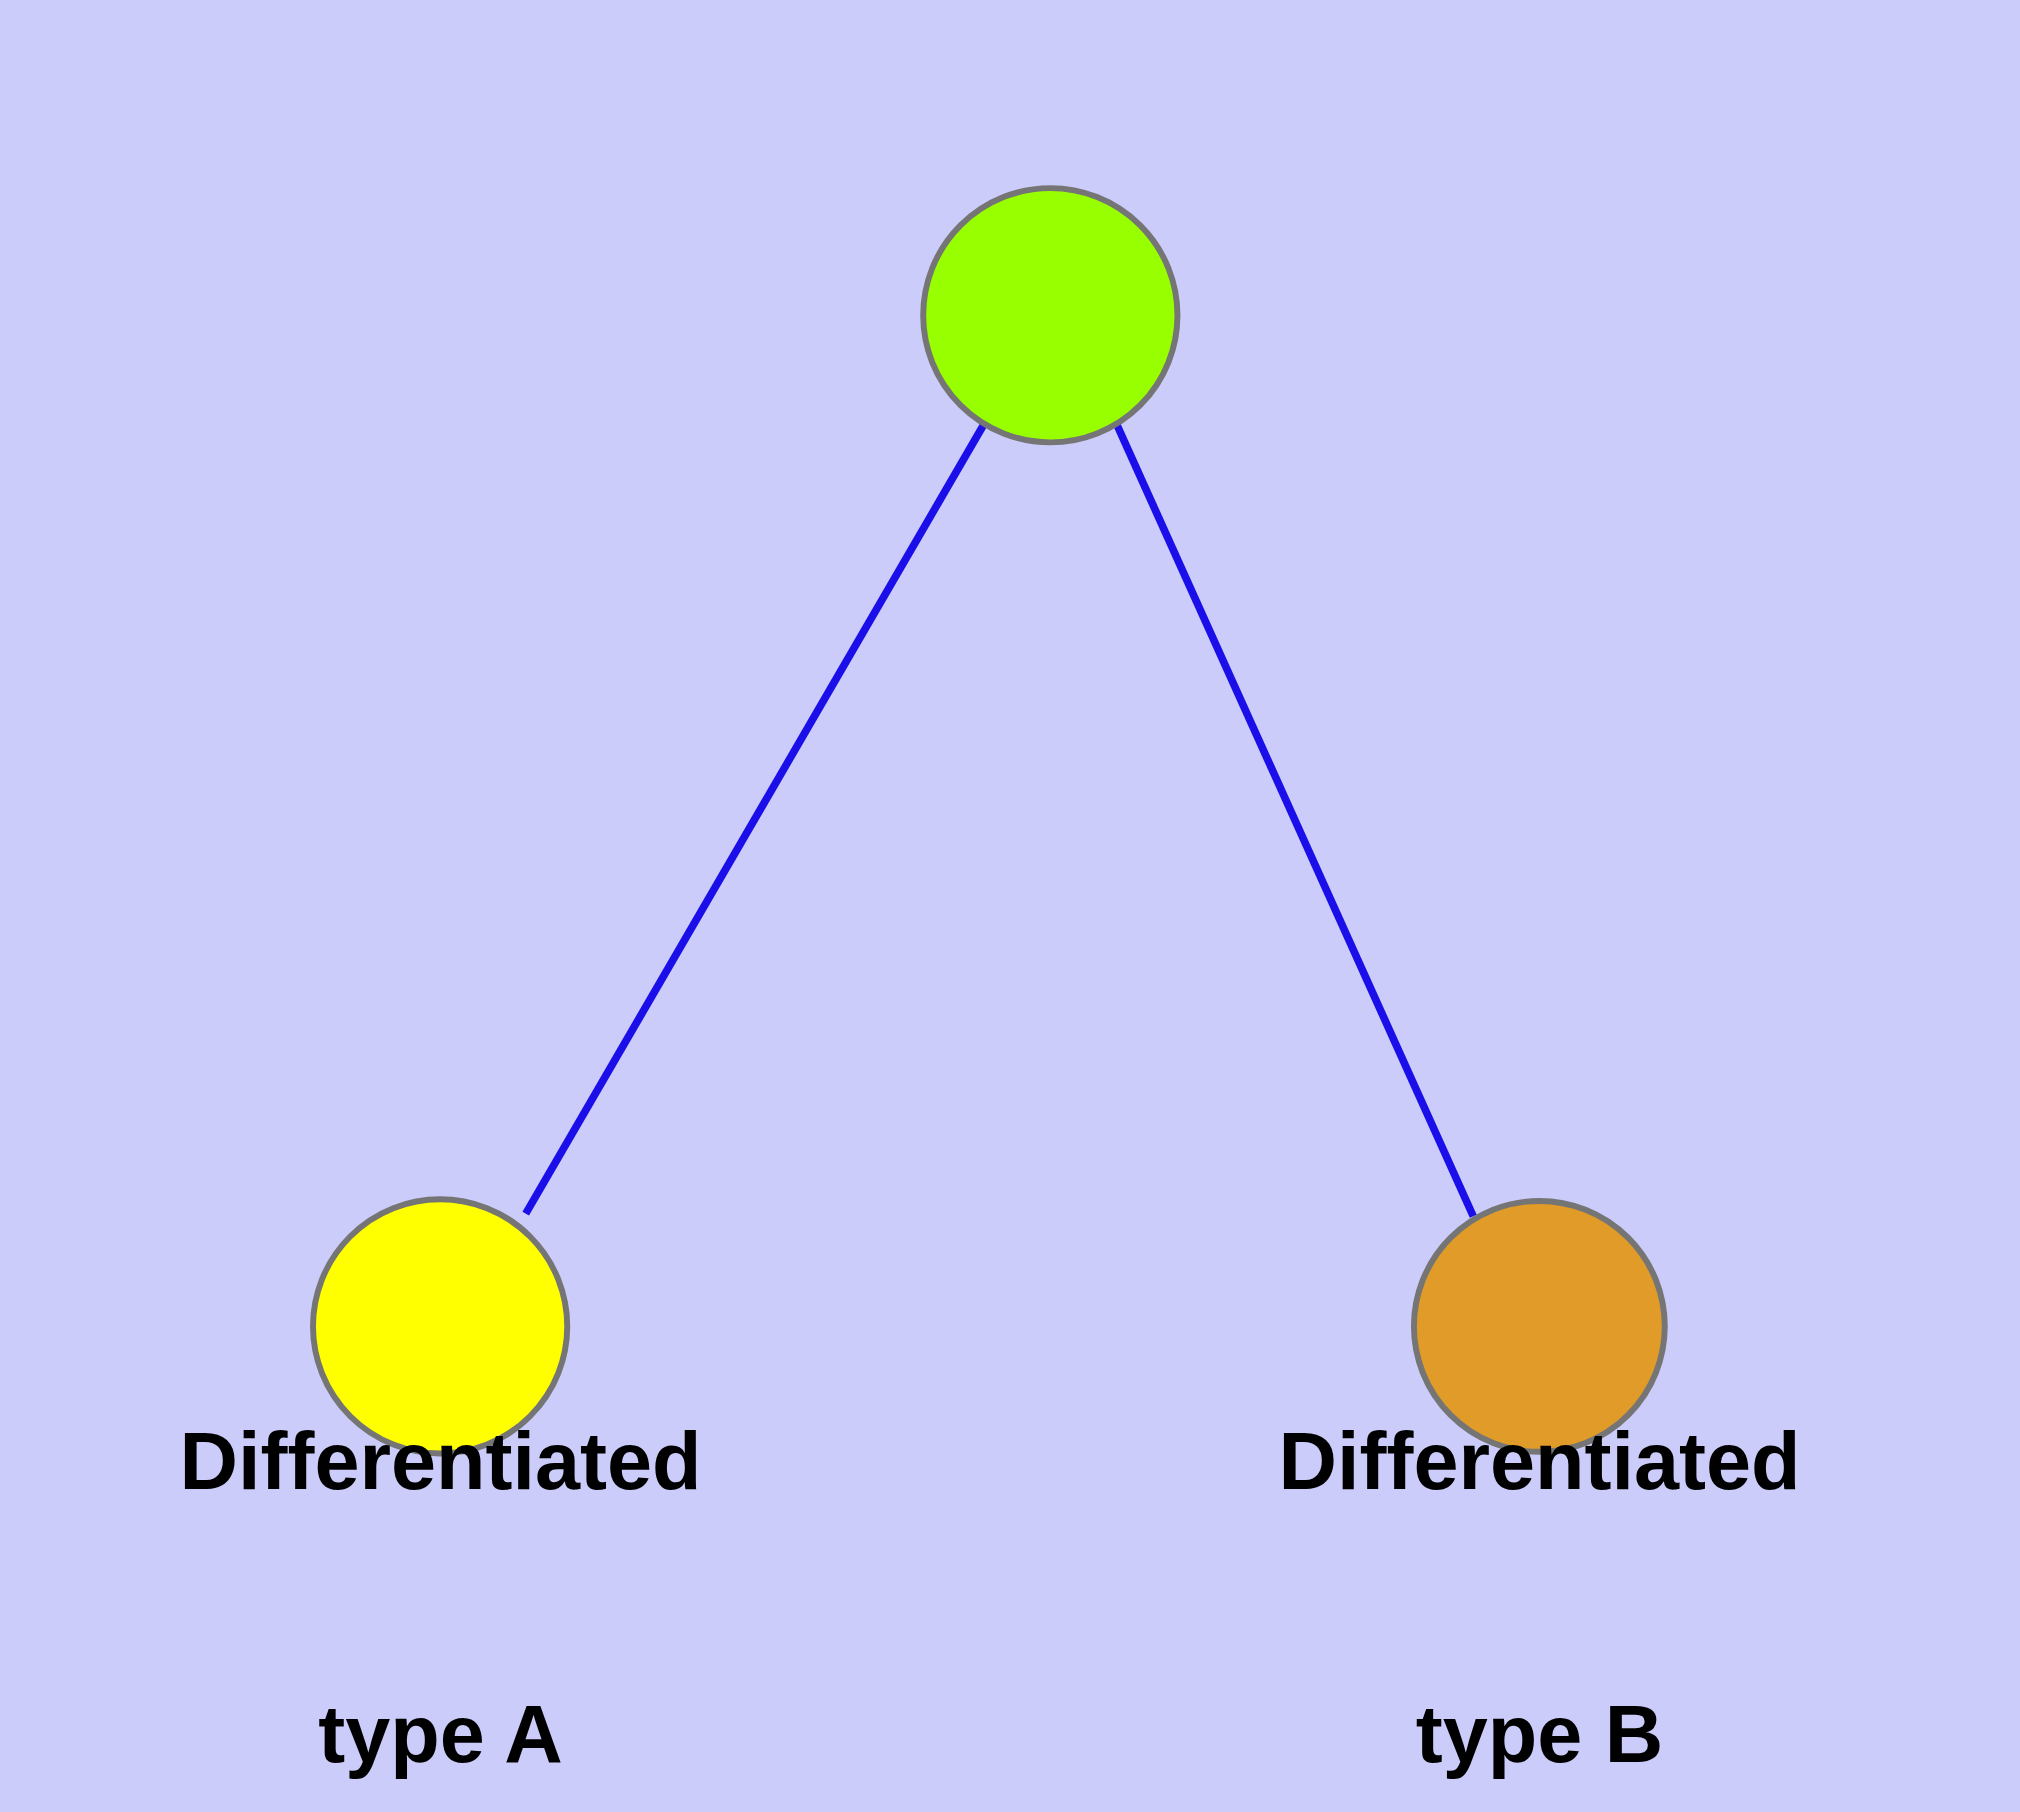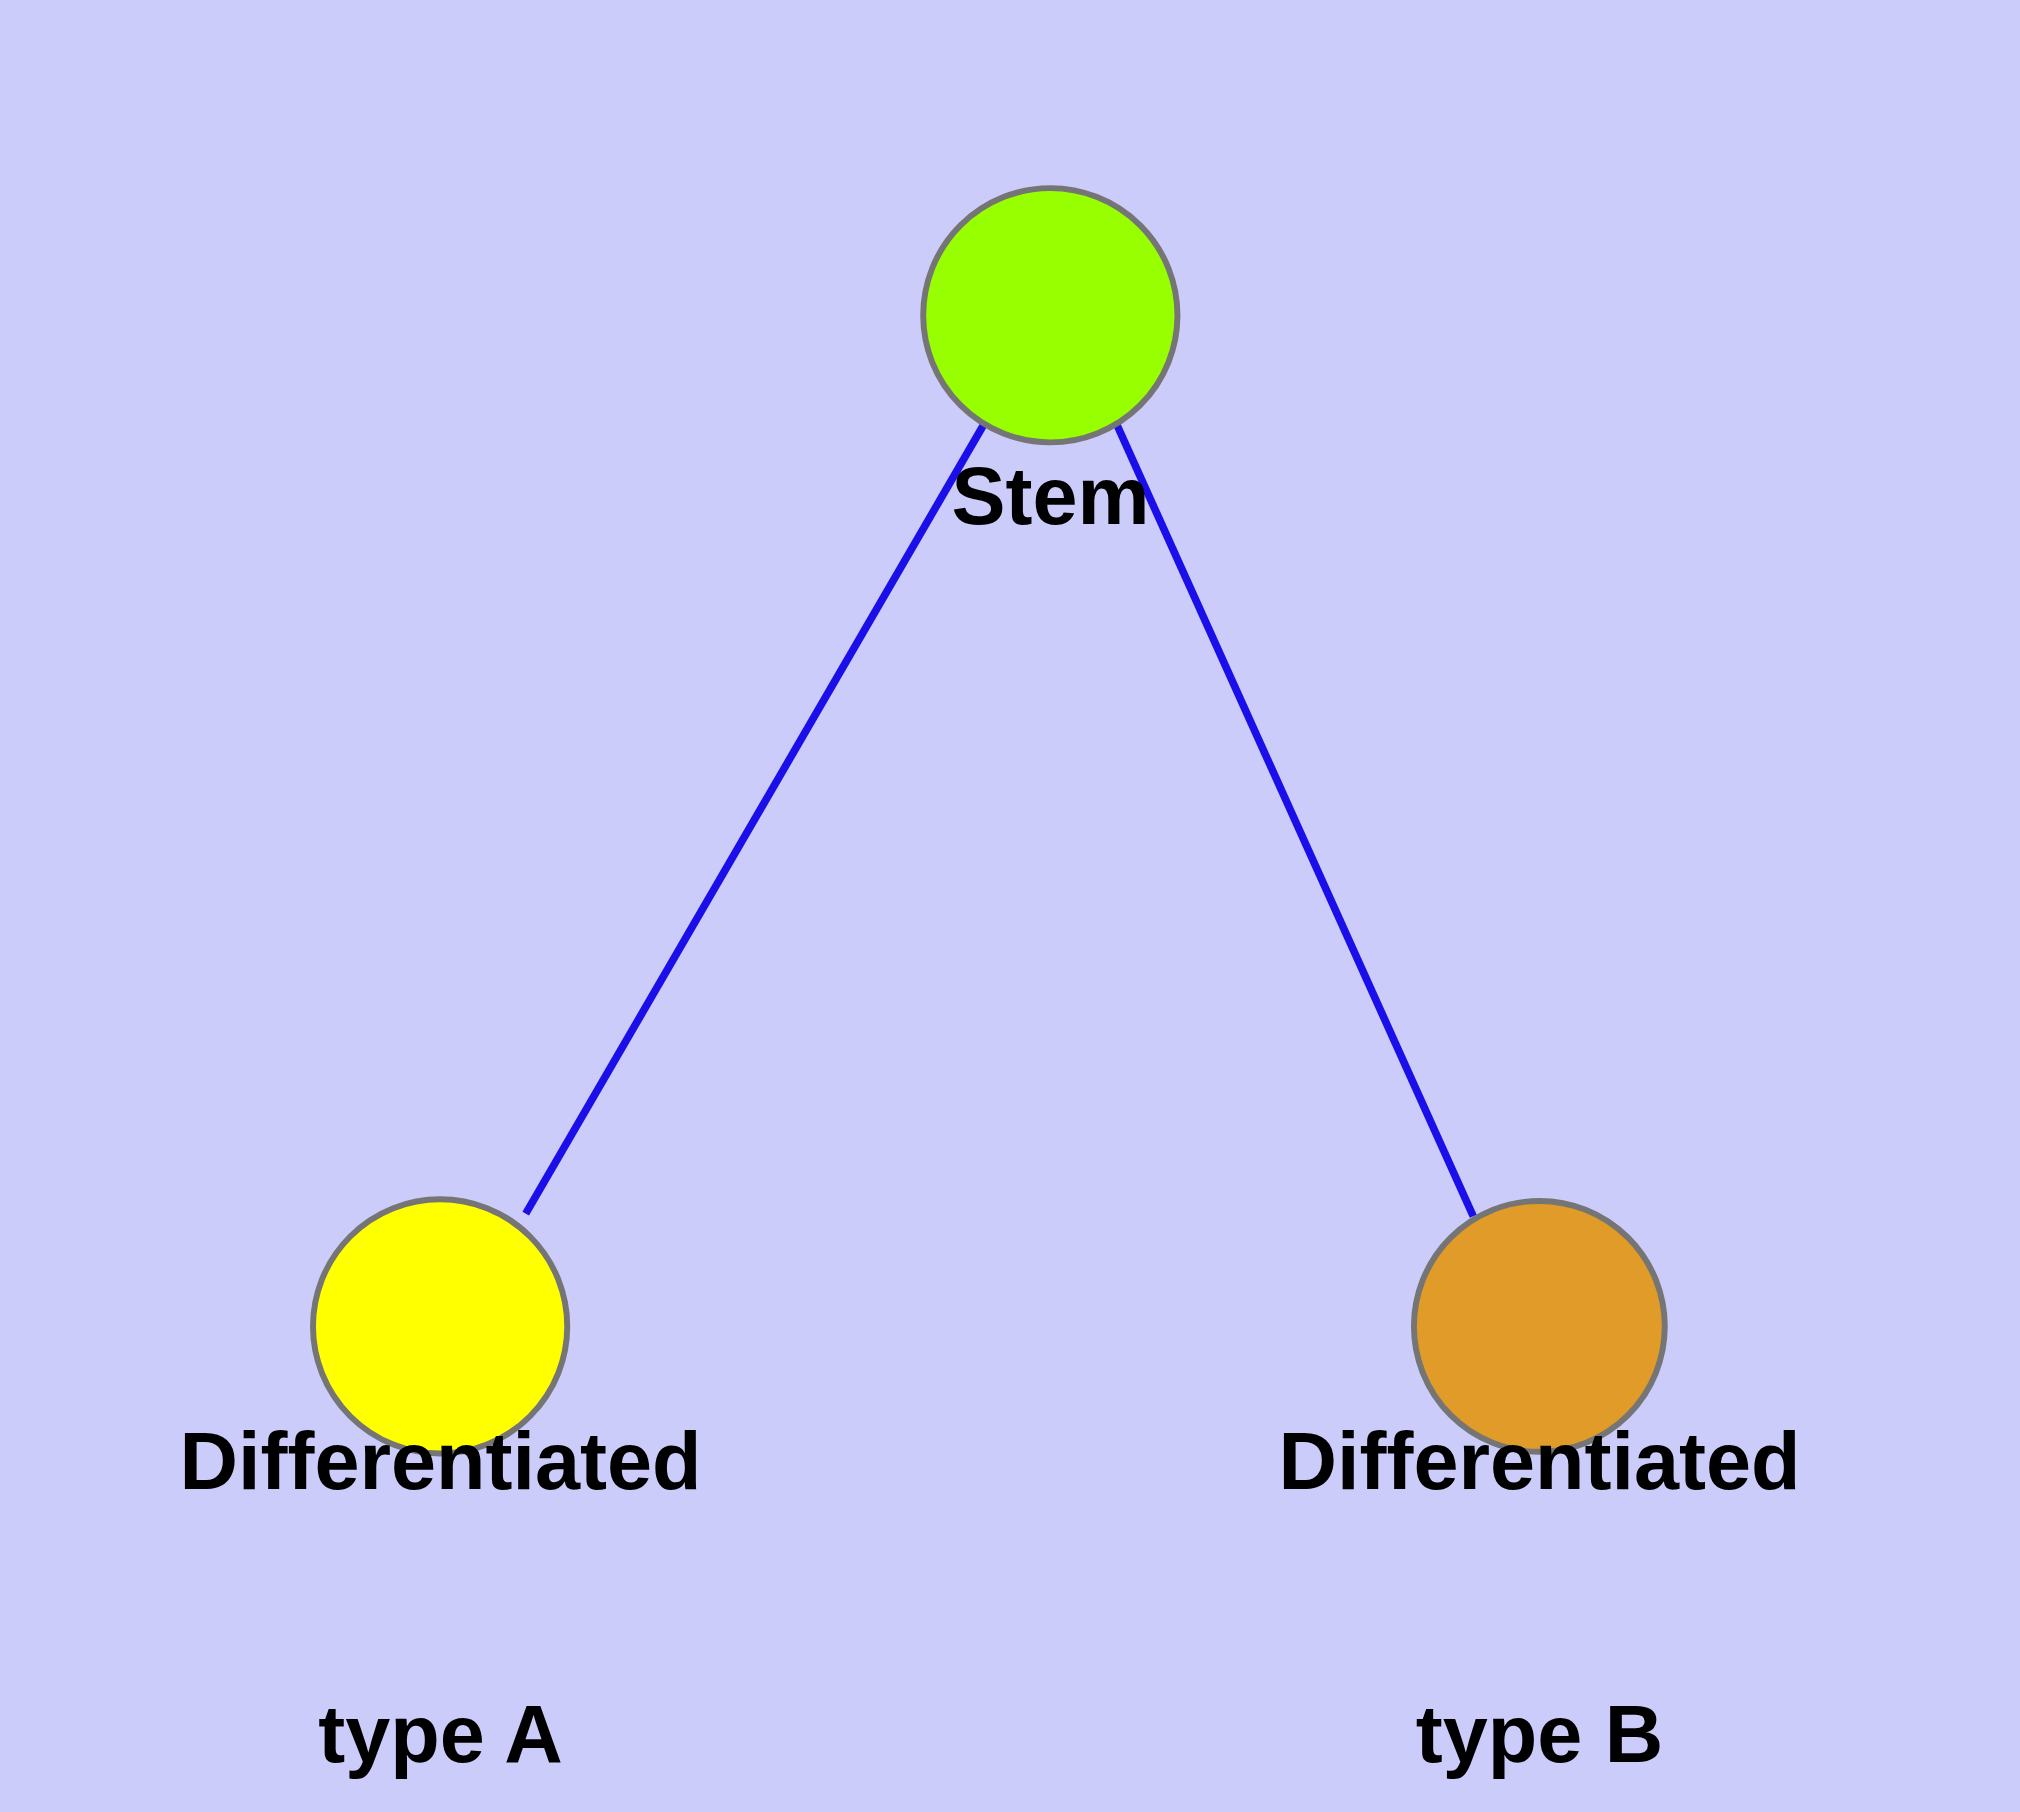--- a/index.html
+++ b/index.html
@@ -44,23 +44,20 @@
       <line x1="1161" y1="500" x2="620" y2="1432" stroke="#1a0fe8" stroke-width="9" stroke-linecap="butt"></line>
       <line x1="1317" y1="500" x2="1738" y2="1435" stroke="#1a0fe8" stroke-width="9" stroke-linecap="butt"></line>
     </g>
     <g>
       <circle cx="1239" cy="372" r="150" fill="#97ff00" stroke="#757575" stroke-width="7"></circle>
       <circle cx="519" cy="1565" r="150" fill="#ffff00" stroke="#757575" stroke-width="7"></circle>
       <circle cx="1816" cy="1565" r="148" fill="#e09b28" stroke="#757575" stroke-width="7"></circle>
     </g>
   </svg>
 
-  <div class="node-label" style="font-size: 81px; color: rgb(0, 0, 0); width: 1187px; left: 457px; top: 270px;">
-    <span>Stem</span>
-  </div>
 
   <div class="node-label" style="font-size: 81px; color: rgb(0, 0, 0); width: 1187px; left: -153px; top: 1235px;">
     <span>Differentiated</span>
     <span>type A</span>
   </div>
 
   <div class="node-label" style="font-size: 81px; color: rgb(0, 0, 0); width: 1187px; left: 946px; top: 1235px;">
     <span>Differentiated</span>
     <span>type B</span>
   </div>

